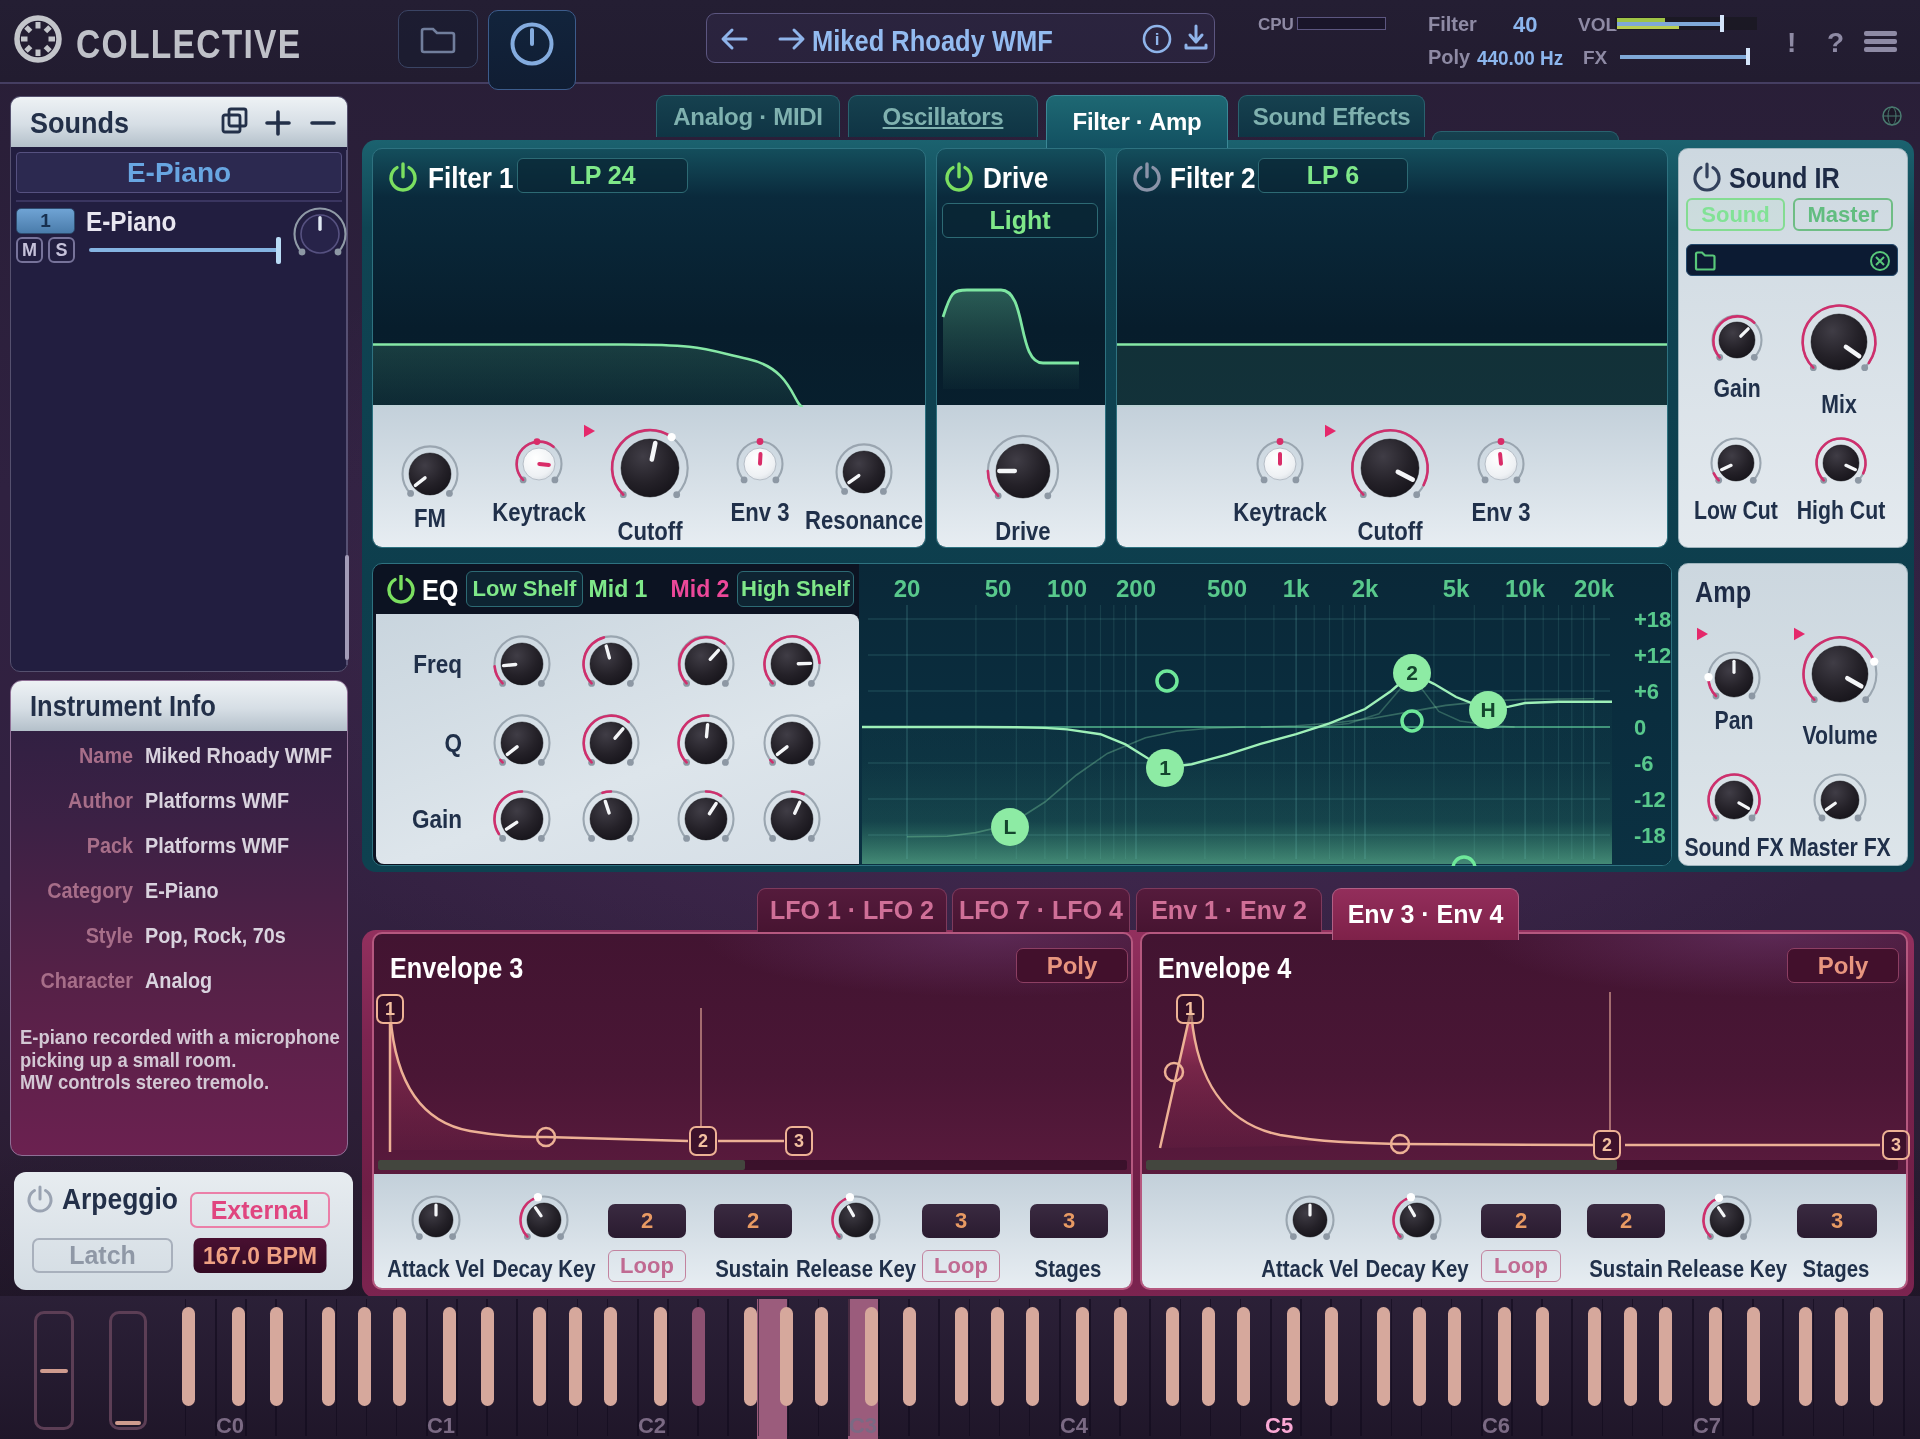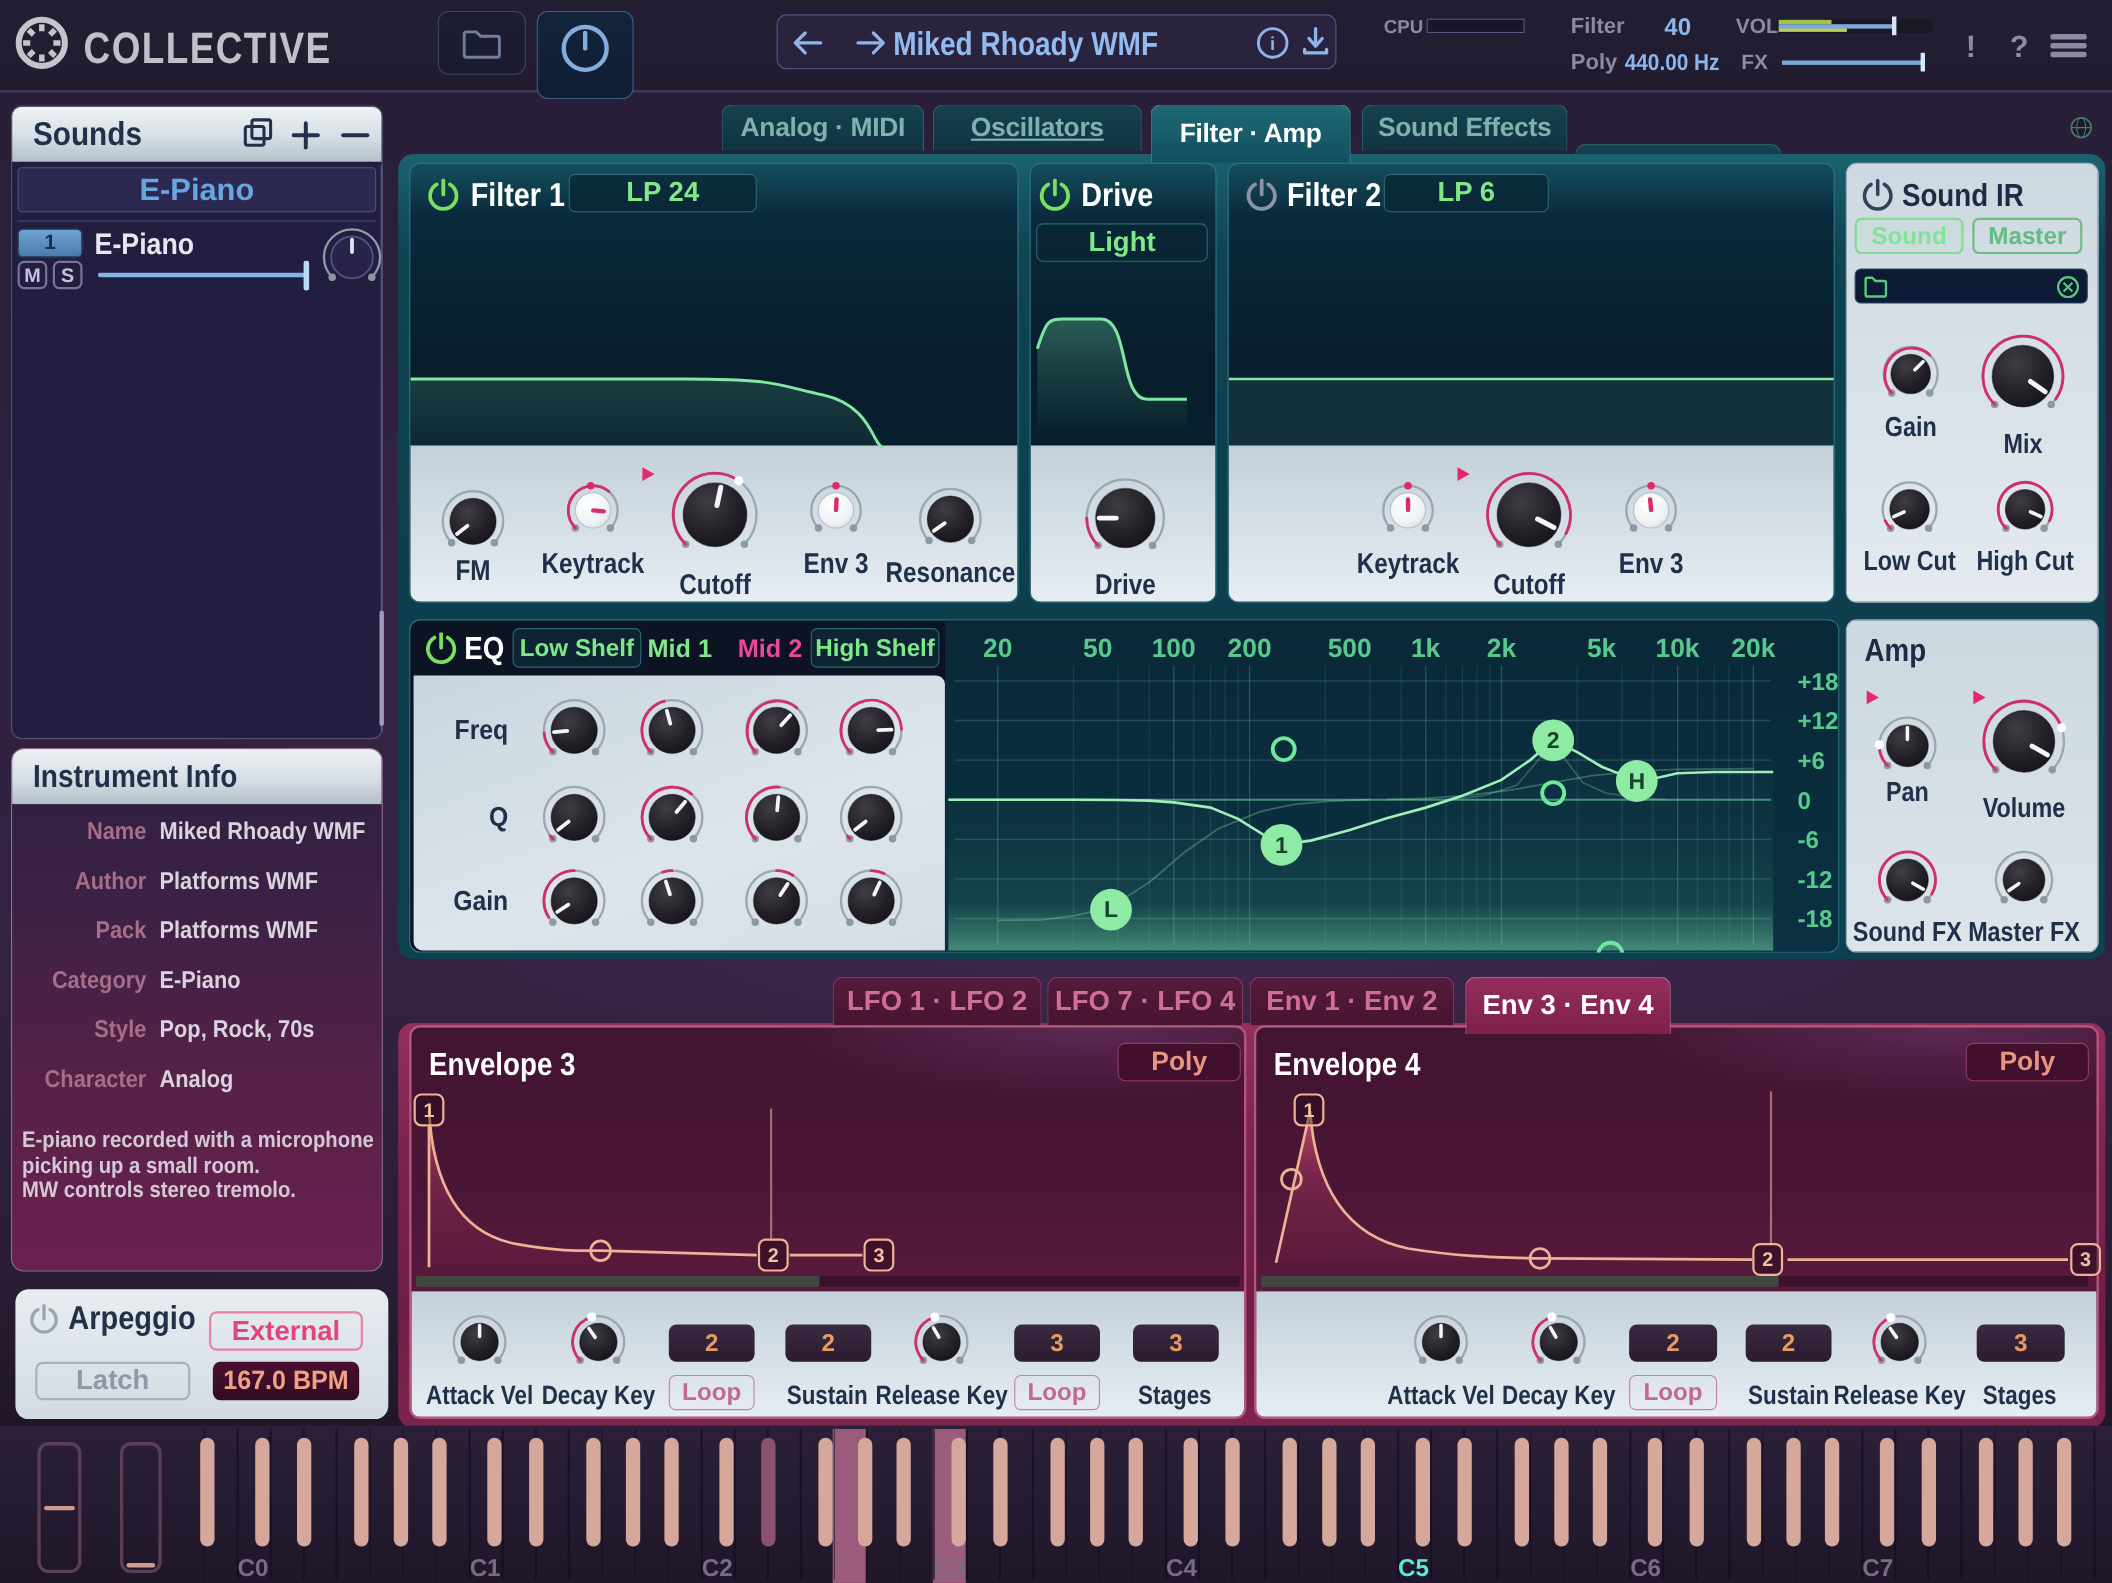--- a/index.html
+++ b/index.html
@@ -728,18 +728,18 @@
 <div class="abs" style="left:1708.5px;top:1307px;width:13px;height:99px;border-radius:6.5px;background:#d6a89c;"></div>
 <div class="abs" style="left:1746.5px;top:1307px;width:13px;height:99px;border-radius:6.5px;background:#d6a89c;"></div>
 <div class="abs" style="left:1798.5px;top:1307px;width:13px;height:99px;border-radius:6.5px;background:#d6a89c;"></div>
 <div class="abs" style="left:1834.5px;top:1307px;width:13px;height:99px;border-radius:6.5px;background:#d6a89c;"></div>
 <div class="abs" style="left:1869.5px;top:1307px;width:13px;height:99px;border-radius:6.5px;background:#d6a89c;"></div>
 <div class="abs b" style="left:210px;top:1413px;width:40px;text-align:center;font-size:22px;color:#7b6a84;">C0</div>
 <div class="abs b" style="left:421px;top:1413px;width:40px;text-align:center;font-size:22px;color:#7b6a84;">C1</div>
 <div class="abs b" style="left:632px;top:1413px;width:40px;text-align:center;font-size:22px;color:#7b6a84;">C2</div>
 <div class="abs b" style="left:843px;top:1413px;width:40px;text-align:center;font-size:22px;color:#7b6a84;">C3</div>
 <div class="abs b" style="left:1054px;top:1413px;width:40px;text-align:center;font-size:22px;color:#7b6a84;">C4</div>
-<div class="abs b" style="left:1265px;top:1413px;width:40px;text-align:center;font-size:22px;color:#5eead4;">C5</div>
+<div class="abs b" style="left:1265px;top:1413px;width:40px;text-align:left;font-size:22px;color:#f9a8d4;">C5</div>
 <div class="abs b" style="left:1476px;top:1413px;width:40px;text-align:center;font-size:22px;color:#7b6a84;">C6</div>
 <div class="abs b" style="left:1687px;top:1413px;width:40px;text-align:center;font-size:22px;color:#7b6a84;">C7</div>
 <div class="abs" style="left:34px;top:1311px;width:40px;height:119px;border:3px solid #5c3e55;border-radius:10px;"></div>
 <div class="abs" style="left:40px;top:1369px;width:28px;height:4px;border-radius:2px;background:#cf9b8e;"></div>
 <div class="abs" style="left:109px;top:1311px;width:38px;height:119px;border:3px solid #5c3e55;border-radius:10px;"></div>
 <div class="abs" style="left:115px;top:1421px;width:26px;height:4px;border-radius:2px;background:#cf9b8e;"></div>
 </body></html>

